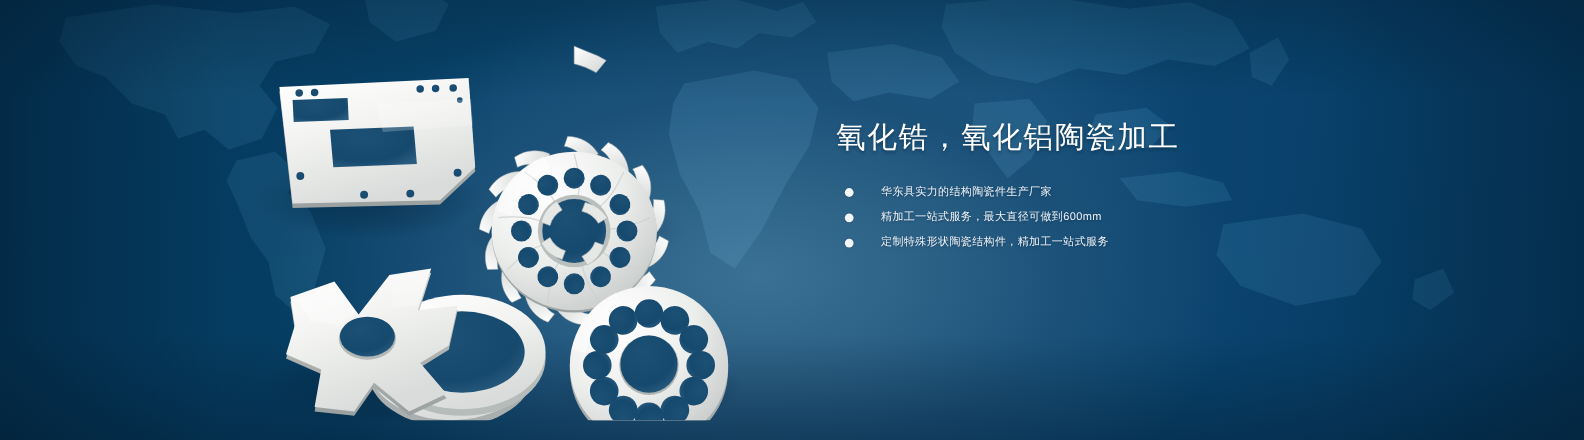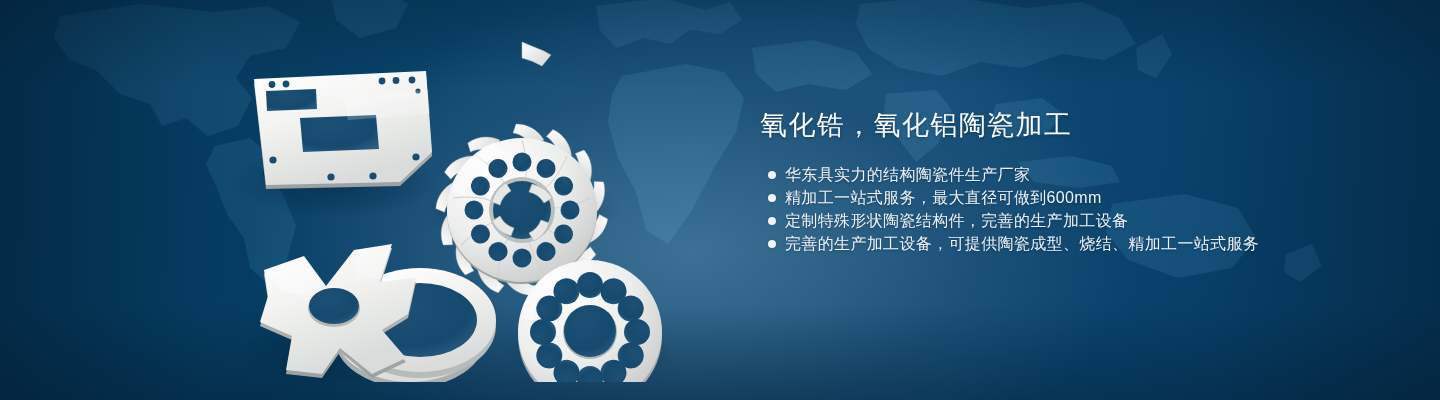--- a/index.html
+++ b/index.html
@@ -68,25 +68,26 @@
   .dot {
     flex: 0 0 auto;
     width: 8px; height: 8px;
     border-radius: 50%;
     background: #f2f6f9;
     margin: 0 9px 0 8px;
     box-shadow: 0 0 2px rgba(0,0,0,0.25);
   }
   .bullet-text {
     color: #f0f4f8;
-    font-size: 16px;
+    font-size: 10px;
     line-height: 22px;
     letter-spacing: 0.35px;
     white-space: nowrap;
     text-shadow: 0 1px 2px rgba(2,26,46,0.40);
+    margin-left: 16px;
   }
 </style>
 </head>
 <body>
 
 <div class="banner">
 
   <div class="bg-base"></div>
 
   <svg class="bg-map" viewBox="0 0 1440 300" preserveAspectRatio="none" aria-hidden="true">
@@ -414,22 +415,18 @@
       <li class="bullet">
         <span class="dot"></span>
         <span class="bullet-text">华东具实力的结构陶瓷件生产厂家</span>
       </li>
       <li class="bullet">
         <span class="dot"></span>
         <span class="bullet-text">精加工一站式服务，最大直径可做到600mm</span>
       </li>
       <li class="bullet">
         <span class="dot"></span>
-        <span class="bullet-text">定制特殊形状陶瓷结构件，完善的生产加工设备</span>
-      </li>
-      <li class="bullet">
-        <span class="dot"></span>
-        <span class="bullet-text">完善的生产加工设备，可提供陶瓷成型、烧结、精加工一站式服务</span>
+        <span class="bullet-text">定制特殊形状陶瓷结构件，精加工一站式服务</span>
       </li>
     </ul>
   </div>
 
 </div>
 
 </body></html>

